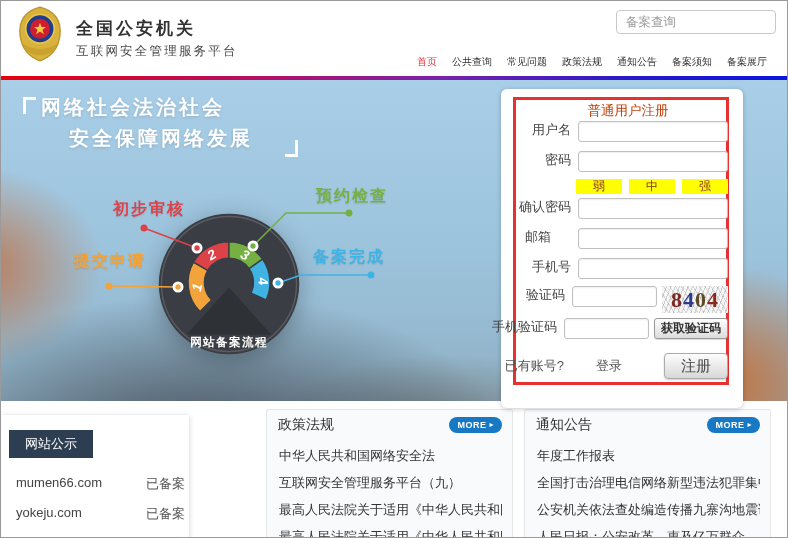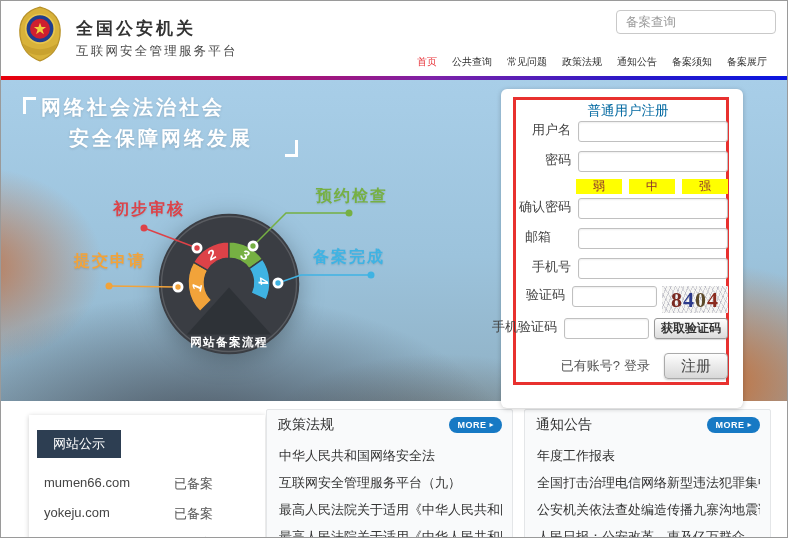--- a/index.html
+++ b/index.html
@@ -42,41 +42,41 @@
   .callouts { position:absolute; left:0; top:0; pointer-events:none; }
   .step-label { position:absolute; font-size:16px; font-weight:bold; letter-spacing:2px; white-space:nowrap; text-shadow:0 1px 2px rgba(0,0,0,.12); }
   .lbl-1 { left:73px; top:171px; }
   .lbl-2 { left:112px; top:119px; }
   .lbl-3 { left:315px; top:106px; }
   .lbl-4 { left:312px; top:167px; }
 
   
   .reg-panel { position:absolute; left:500px; top:88px; width:242px; height:319px; background:#fff; border-radius:6px; box-shadow:0 1px 5px rgba(0,0,0,.22); z-index:5; }
   .reg-border { position:absolute; left:12px; top:8px; width:216px; height:288px; border:3px solid #e8312f; }
-  .reg-title { position:absolute; left:12px; top:13px; width:230px; text-align:center; font-size:13.5px; color:#0369a1; }
+  .reg-title { position:absolute; left:12px; top:13px; width:230px; text-align:center; font-size:13.5px; color:#c2410c; }
   .row { position:absolute; right:15px; display:flex; align-items:flex-start; justify-content:flex-end; white-space:nowrap; }
   .row label { font-size:13px; color:#444; margin-right:7px; flex-shrink:0; }
   .row input[type=text], .row input[type=password] { width:150px; height:21px; border:1px solid #c0c0c0; border-radius:3px; background:#fff; box-shadow:inset 0 1px 2px rgba(0,0,0,.07); font-size:13px; padding:0 5px; outline:none; font-family:inherit; }
   .row input.short { width:85px; }
   .r1{top:32px;} .r2{top:62px;} .r3{top:109px;} .r4{top:139px;gap:20px;} .r5{top:169px;} .r6{top:197px;} .r7{top:229px;}
   .strength-row { position:absolute; right:15px; top:90px; display:flex; gap:7px; }
   .strength-block { width:46px; height:15px; font-size:12px; color:#8a2f2f; text-align:center; line-height:15px; }
   .captcha-box { width:66px; height:27px; margin-left:5px; background:#f6f6f4; display:flex; align-items:center; justify-content:center; overflow:hidden; cursor:pointer;
     background-image:repeating-linear-gradient(112deg, rgba(110,110,135,.28) 0 1px, transparent 1px 4px),
                      repeating-linear-gradient(58deg, rgba(110,110,135,.22) 0 1px, transparent 1px 5px); }
   .captcha-box span { font-family:"Liberation Serif","DejaVu Serif",serif; font-size:22px; font-weight:bold; line-height:1; letter-spacing:1px; }
   .gray-btn { margin-left:5px; height:21px; padding:0 6px; background:linear-gradient(#fefefe,#dcdcdc); border:1px solid #999; border-radius:3px; font-size:12px; font-weight:bold; color:#333; cursor:pointer; box-shadow:0 1px 1px rgba(0,0,0,.15); font-family:inherit; white-space:nowrap; }
-  .reg-bottom { position:absolute; right:15px; top:264px; display:flex; align-items:center; }
+  .reg-bottom { position:absolute; right:15px; top:264px; display:flex; align-items:center;gap:28px; }
   .have-account { font-size:13px; color:#555; }
   .login-link { font-size:13px; color:#555; text-decoration:none; margin-left:4px; }
   .submit-btn { margin-left:14px; width:64px; height:26px; background:linear-gradient(#fdfdfd,#d8d8d8); border:1px solid #aaa; border-radius:4px; font-size:15px; color:#444; cursor:pointer; box-shadow:0 1px 2px rgba(0,0,0,.2); font-family:inherit; }
 
   
   .bottom { position:relative; height:138px; background:#fff; }
-  .card-sites { position:absolute; left:28px; top:14px; width:236px; height:124px; background:#fff; box-shadow:0 1px 5px rgba(0,0,0,.2); }
+  .card-sites { position:absolute; left:0; top:14px; width:188px; height:124px; background:#fff; box-shadow:0 1px 5px rgba(0,0,0,.2); }
   .card-sites::before { content:''; position:absolute; left:5px; right:9px; top:-6px; height:24px; background:#fcfcfc; border:1px solid #e2e2e2; transform:rotate(-1.8deg); z-index:-1; }
   .card-sites::after { content:''; position:absolute; left:2px; right:4px; top:-3px; height:20px; background:#fdfdfd; border:1px solid #e6e6e6; transform:rotate(1deg); z-index:-1; }
   .site-badge { display:inline-block; margin:15px 0 0 8px; background:#2d3e52; color:#fff; font-size:13px; padding:5px 16px; }
   .site-list { margin-top:11px; }
   .site-row { display:flex; padding:6px 0 6px 15px; }
   .site-domain { width:130px; font-size:13px; color:#444; }
   .site-status { font-size:13px; color:#555; }
   .card { position:absolute; top:8px; width:247px; height:130px; background:#f9fafb; border:1px solid #e4e6e8; border-radius:2px; }
   .card-policies { left:265px; }
   .card-notices { left:523px; }

